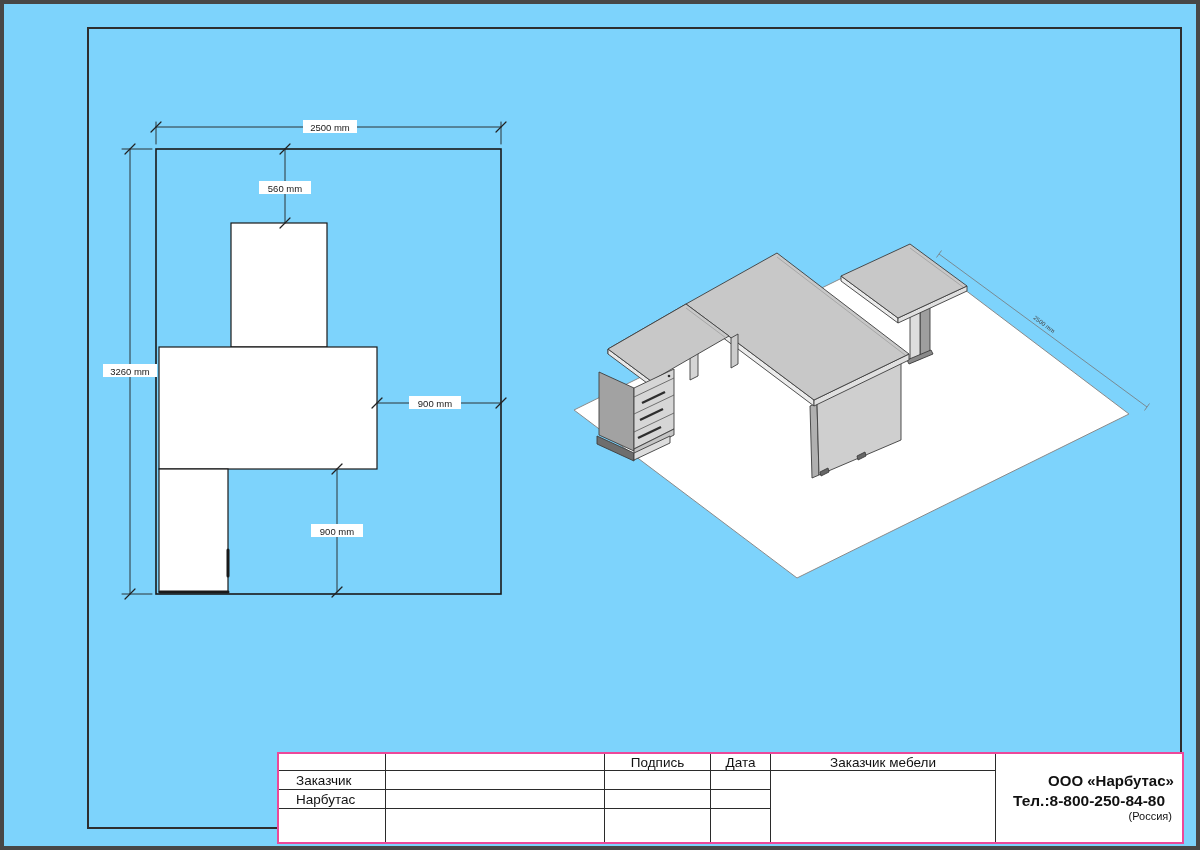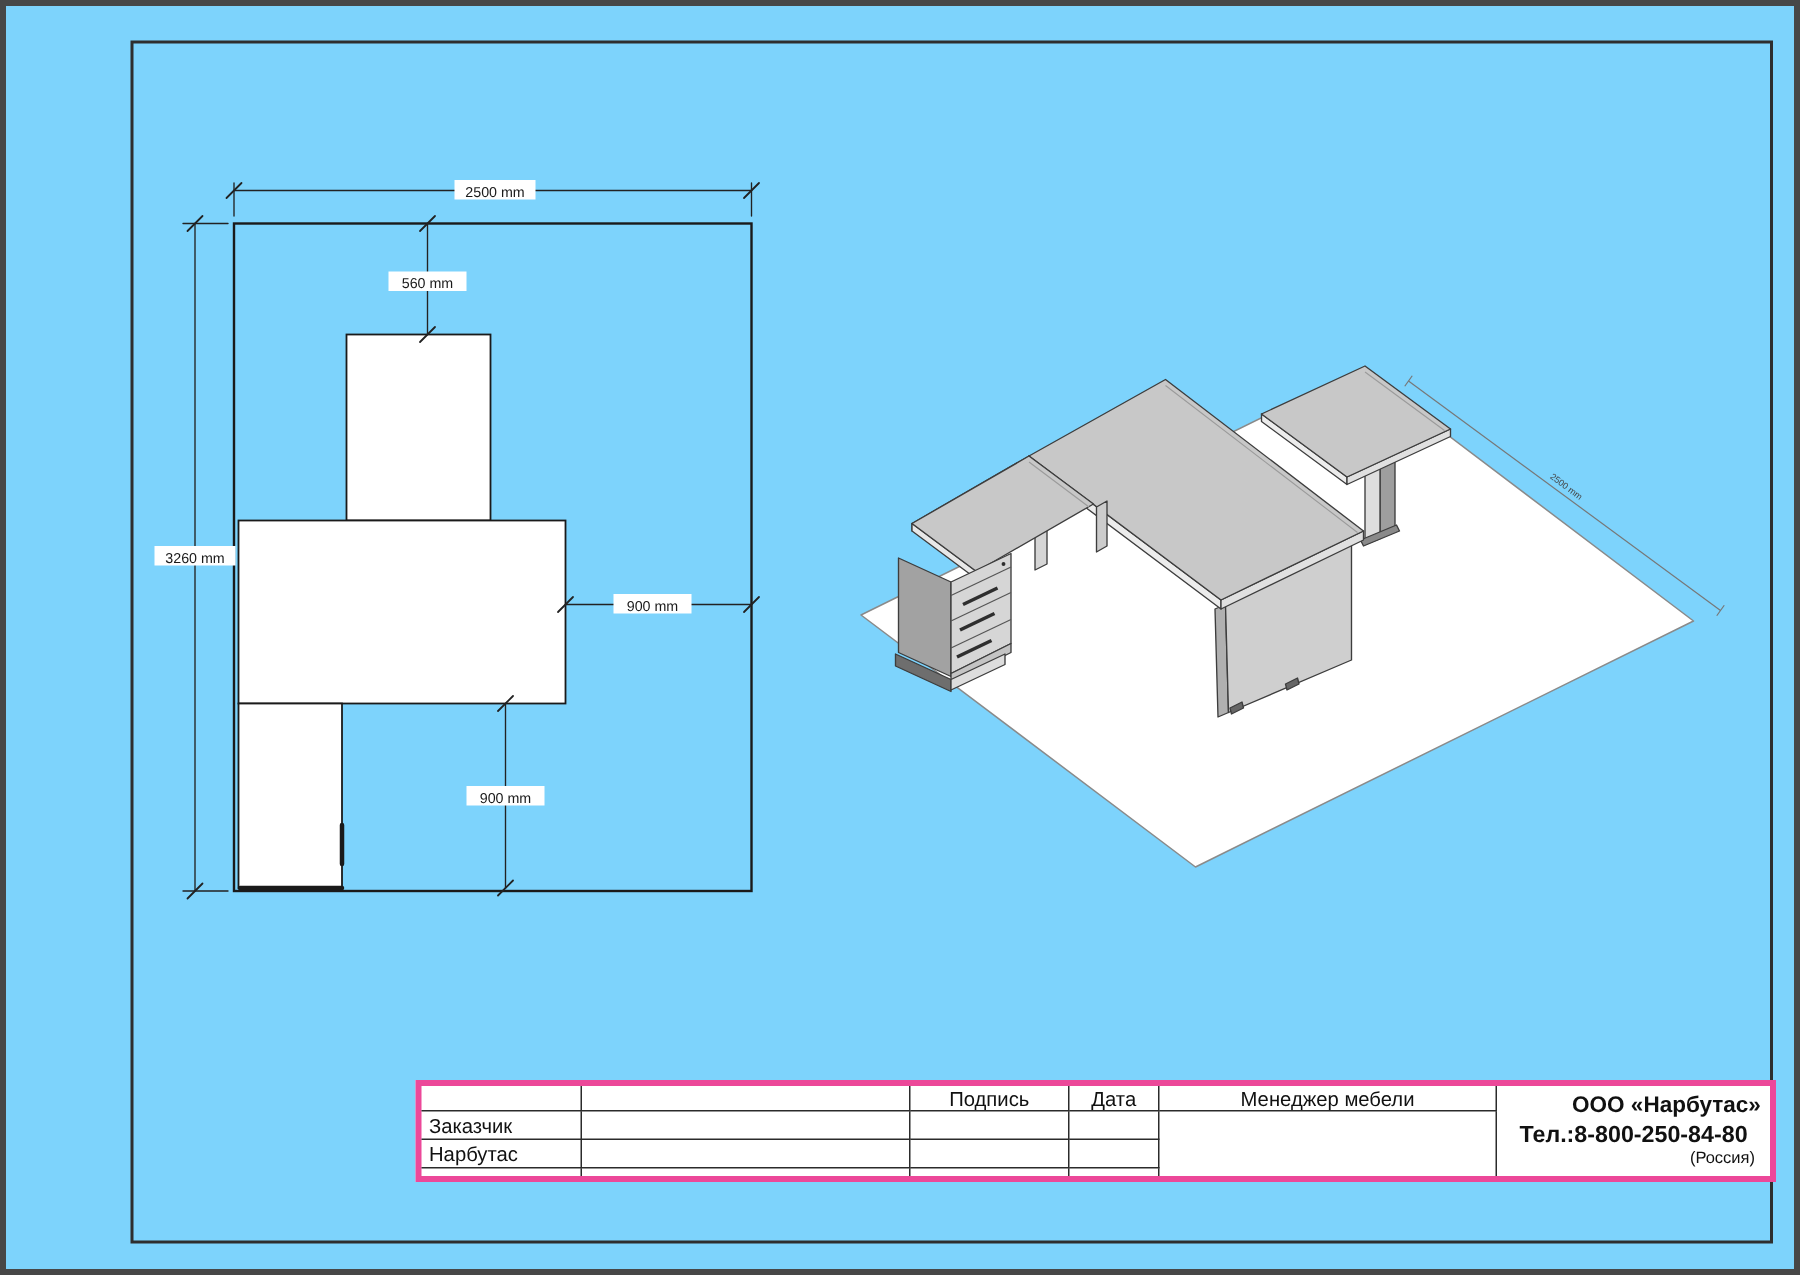--- a/index.html
+++ b/index.html
@@ -12,32 +12,32 @@
     position:absolute;left:83px;top:23px;width:1095px;height:802px;
     border:2px solid #2e2e2e;box-sizing:border-box;
   }
   svg.art{position:absolute;left:0;top:0;width:1200px;height:850px;}
   svg text{font-family:"Liberation Sans",sans-serif;fill:#1a1a1a;}
   .dimtxt{font-size:9.5px;}
   .isodim{font-size:6px;fill:#444;}
 
   
   .tb{
-    position:absolute;left:273px;top:716px;width:907px;height:68px;
-    border:4px solid #ec4899;box-sizing:border-box;background:#fff;
+    position:absolute;left:273px;top:748px;width:907px;height:92px;
+    border:2px solid #ec4899;box-sizing:border-box;background:#fff;
     display:grid;
     grid-template-columns:107px 219px 106px 60px 225px 1fr;
     grid-template-rows:17px 19px 19px 1fr;
   }
   .tb .c{
     border-right:1.5px solid #2b2b2b;border-bottom:1.5px solid #2b2b2b;
     box-sizing:border-box;font-size:13.5px;color:#111;
     display:flex;align-items:center;overflow:hidden;white-space:nowrap;
   }
-  .tb .lab{padding-left:5px;}
+  .tb .lab{padding-left:17px;}
   .tb .ctr{justify-content:center;}
   .tb .noB{border-bottom:none;}
   .tb .noR{border-right:none;}
   .tb .span-col5{grid-column:5;grid-row:2/5;}
   .tb .company{
     grid-column:6;grid-row:1/5;border:none;
     display:flex;flex-direction:column;justify-content:center;align-items:center;
     line-height:1.25;padding:2px 6px;box-sizing:border-box;
   }
   .company .nm{font-size:15px;font-weight:600;margin-left:44px;}
@@ -170,21 +170,21 @@
       </g>
     </g>
   </svg>
 
   <div class="tb">
 
     <div class="c"></div>
     <div class="c"></div>
     <div class="c ctr">Подпись</div>
     <div class="c ctr">Дата</div>
-    <div class="c ctr">Менеджер мебели</div>
+    <div class="c ctr">Заказчик мебели</div>
     <div class="c company noR noB">
       <span class="nm">ООО «Нарбутас»</span>
       <span class="ph">Тел.:8-800-250-84-80</span>
       <span class="cn">(Россия)</span>
     </div>
 
     <div class="c lab">Заказчик</div>
     <div class="c"></div>
     <div class="c"></div>
     <div class="c"></div>

